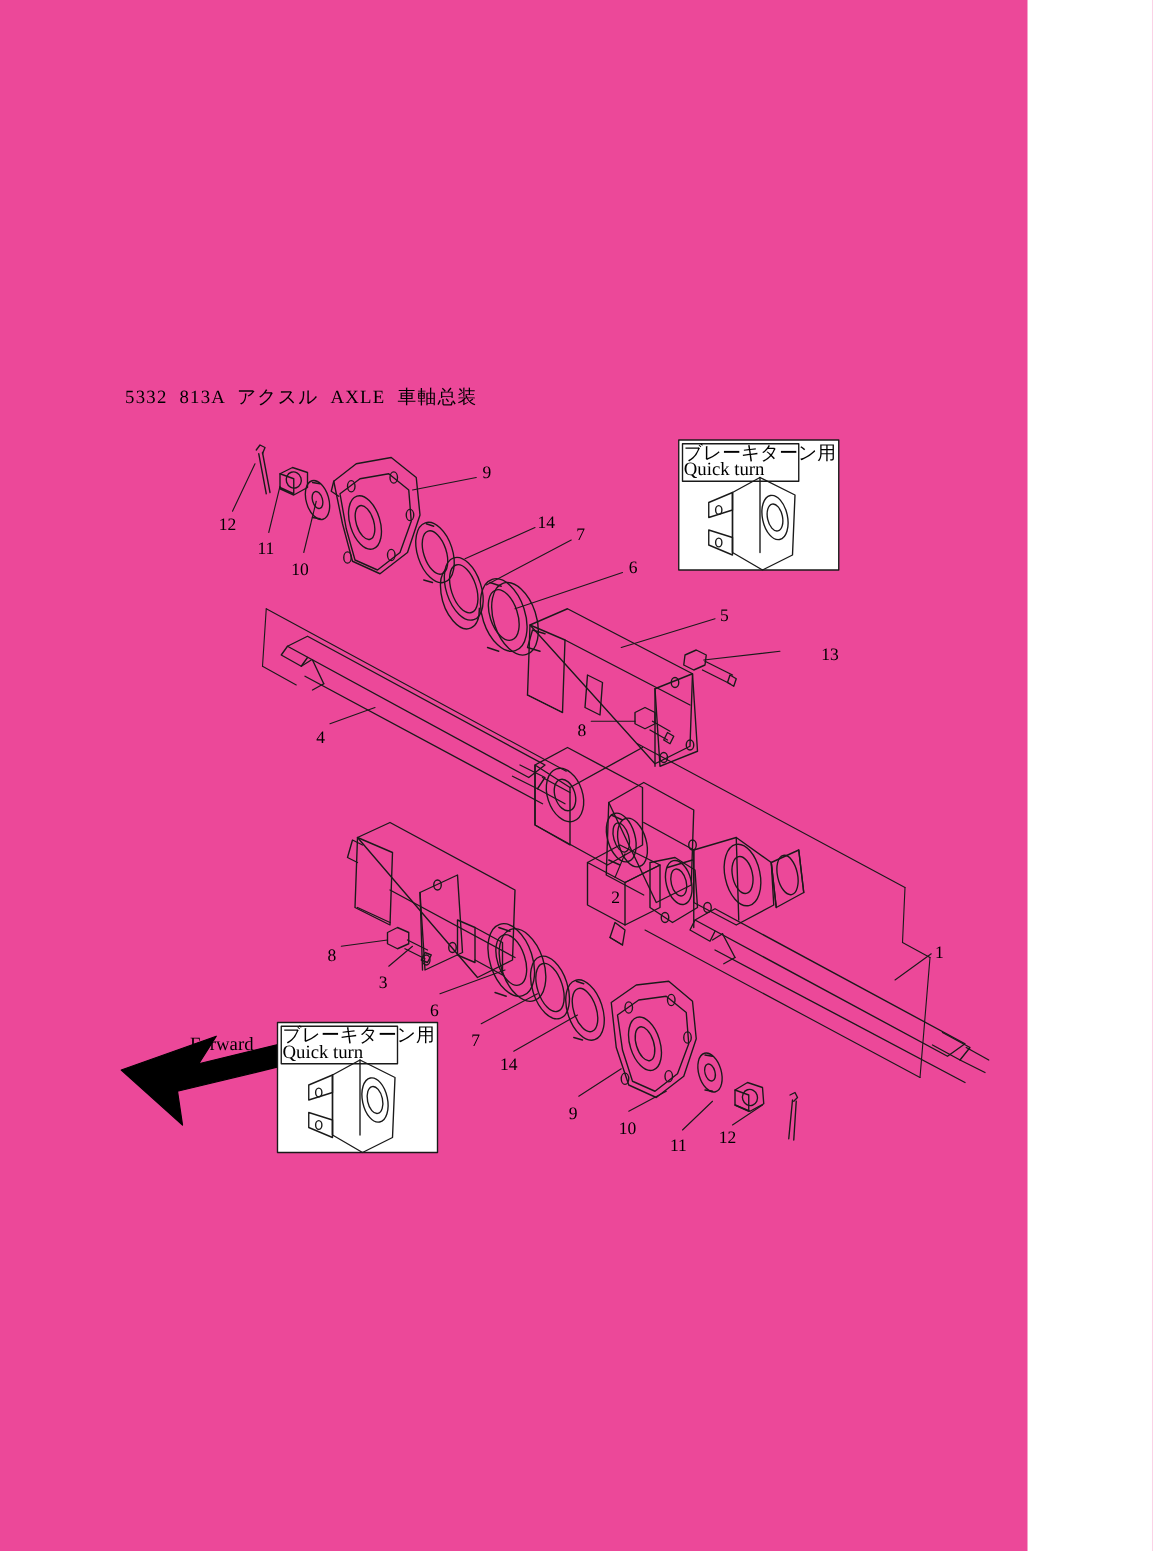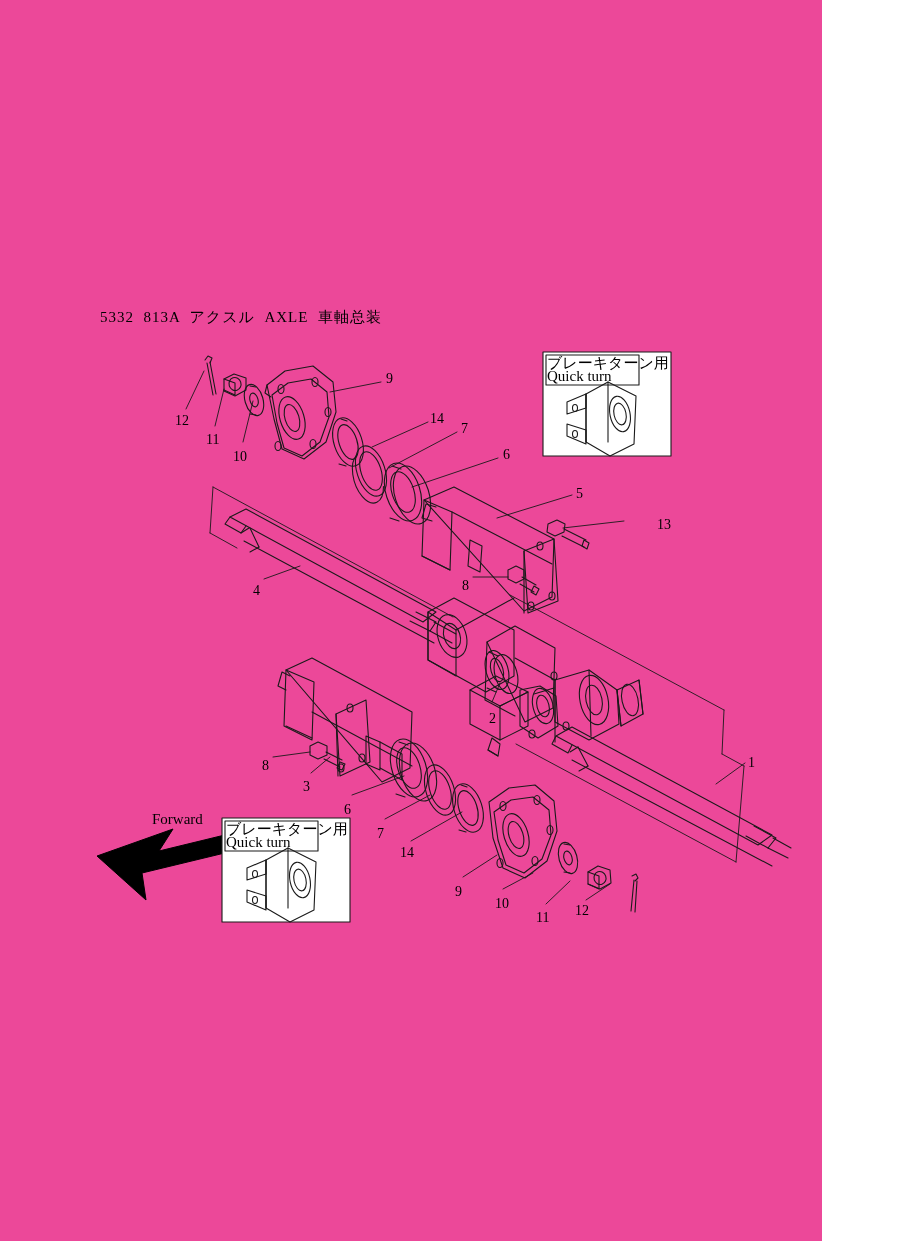--- a/index.html
+++ b/index.html
@@ -358,21 +358,21 @@
   <div class="inset-label" style="left:547px; top:357px;">
     <div>ブレーキターン用</div>
     <div>Quick turn</div>
   </div>
 
   <div class="inset-label" style="left:226px; top:823px;">
     <div>ブレーキターン用</div>
     <div>Quick turn</div>
   </div>
 
-  <div class="forward-label" style="left:152px; top:811px;">Forward</div>
+  <div class="forward-label" style="left:152px; top:828px;">Forward</div>
 
   <div id="callout-layer">
       <div class="callout" style="left: 386px; top: 371px;">9</div>
       <div class="callout" style="left: 175px; top: 413px;">12</div>
       <div class="callout" style="left: 206px; top: 432px;">11</div>
       <div class="callout" style="left: 233px; top: 449px;">10</div>
       <div class="callout" style="left: 430px; top: 411px;">14</div>
       <div class="callout" style="left: 461px; top: 421px;">7</div>
       <div class="callout" style="left: 503px; top: 447px;">6</div>
       <div class="callout" style="left: 576px; top: 486px;">5</div>

